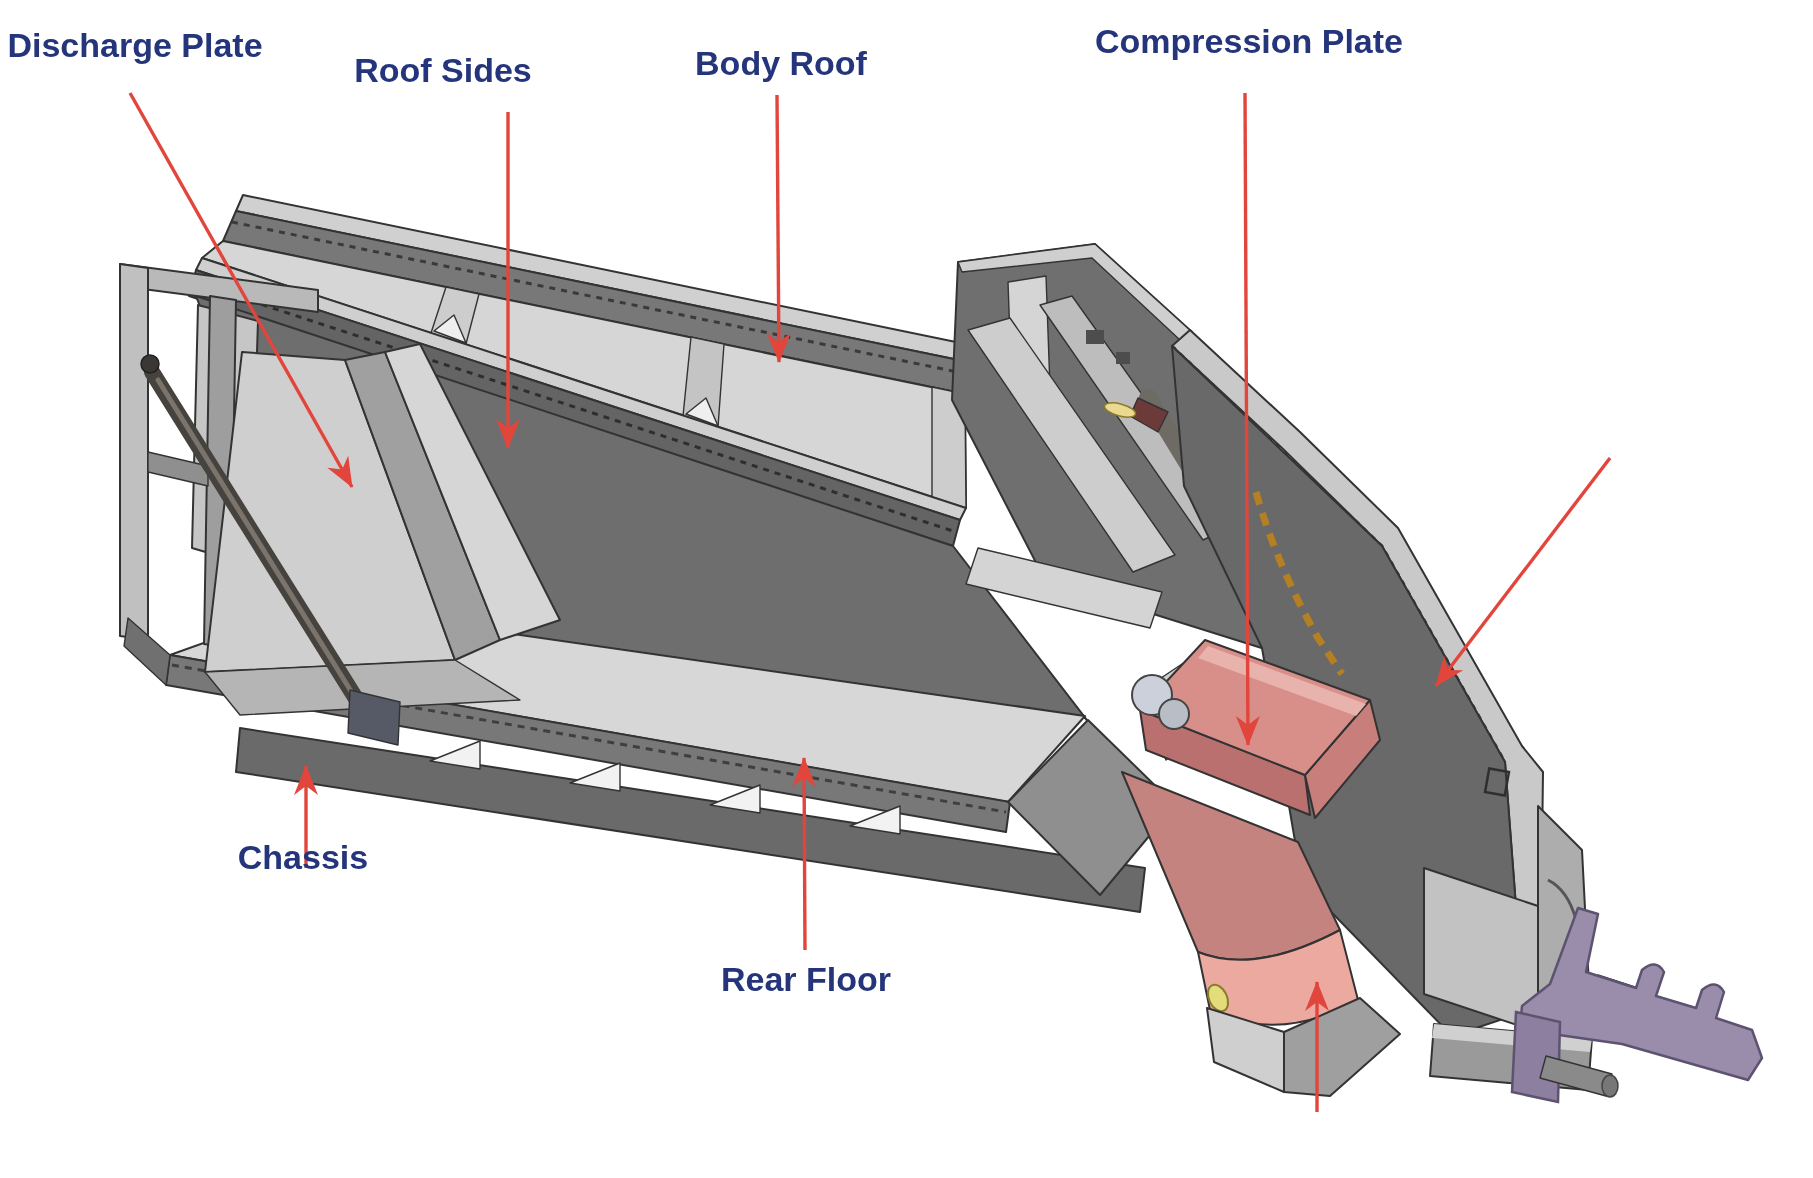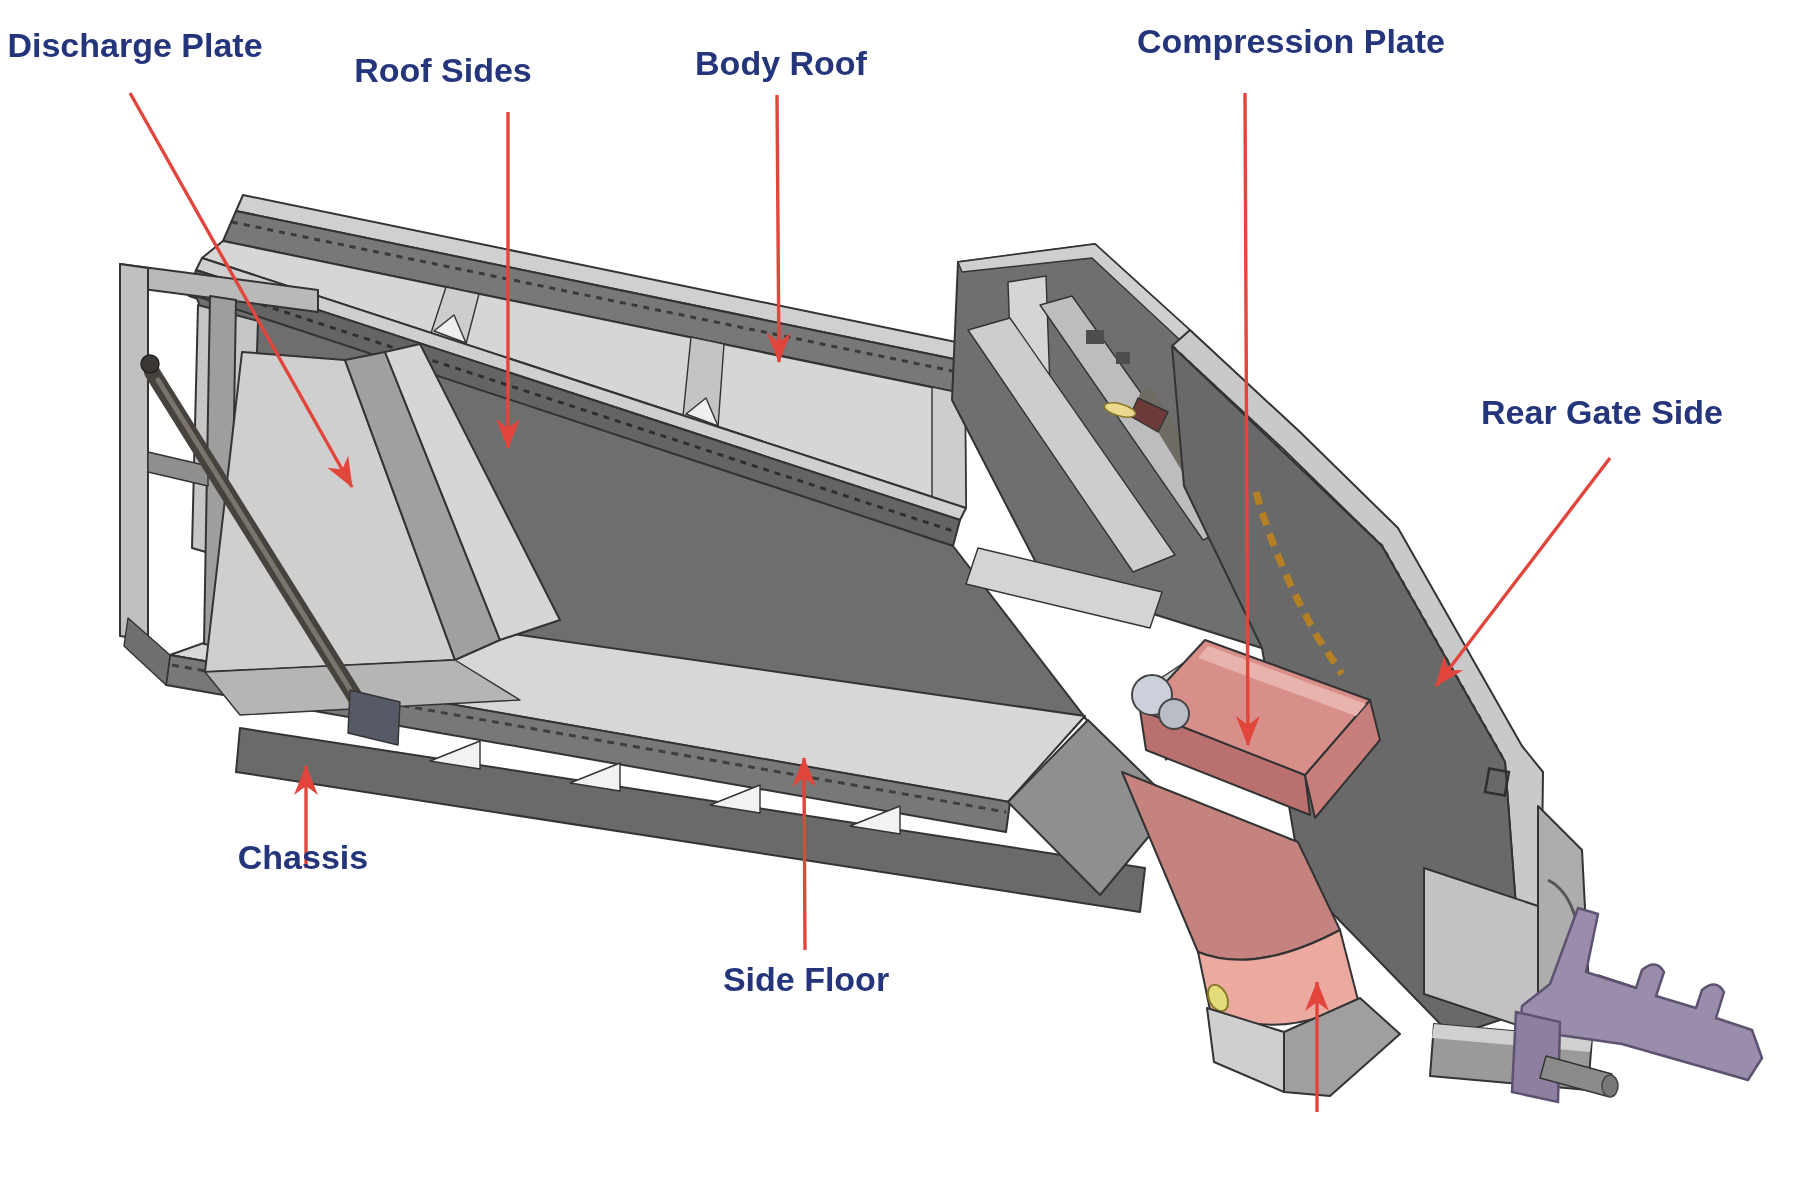--- a/index.html
+++ b/index.html
@@ -23,21 +23,21 @@
     font-weight:bold;
     font-size:34px;
     line-height:1.05;
     color:var(--label-color);
     white-space:nowrap;
     letter-spacing:0px;
   }
   .lbl-0{left:135px;top:28px;}
   .lbl-1{left:443px;top:53px;}
   .lbl-2{left:781px;top:46px;text-align:right;}
-  .lbl-3{left:1249px;top:24px;margin-left:42px;}
+  .lbl-3{left:1249px;top:24px;}
   .lbl-4{left:1602px;top:395px;}
   .lbl-5{left:303px;top:840px;}
   .lbl-6{left:806px;top:962px;}
   .lbl-7{left:1297px;top:1120px;}
   svg .outline{stroke:#333333;stroke-width:2;stroke-linejoin:round;}
   svg .thin{stroke:#333333;stroke-width:1.4;stroke-linejoin:round;}
 </style>
 </head>
 <body>
 
@@ -175,16 +175,15 @@
       <line x1="306" y1="868" x2="306" y2="766" marker-end="url(#ah)"></line>
       <line x1="805" y1="950" x2="804" y2="758" marker-end="url(#ah)"></line>
       <line x1="1317" y1="1112" x2="1317" y2="982" marker-end="url(#ah)"></line>
     </g>
   </svg>
 
   <div class="part-label lbl-0">Discharge Plate</div>
   <div class="part-label lbl-1">Roof Sides</div>
   <div class="part-label lbl-2">Body Roof</div>
   <div class="part-label lbl-3">Compression Plate</div>
-  <div class="part-label lbl-4">Rear Gate Side</div>
   <div class="part-label lbl-5">Chassis</div>
-  <div class="part-label lbl-6">Side Floor</div>
+  <div class="part-label lbl-6">Rear Floor</div>
 </div>
 
 </body></html>

